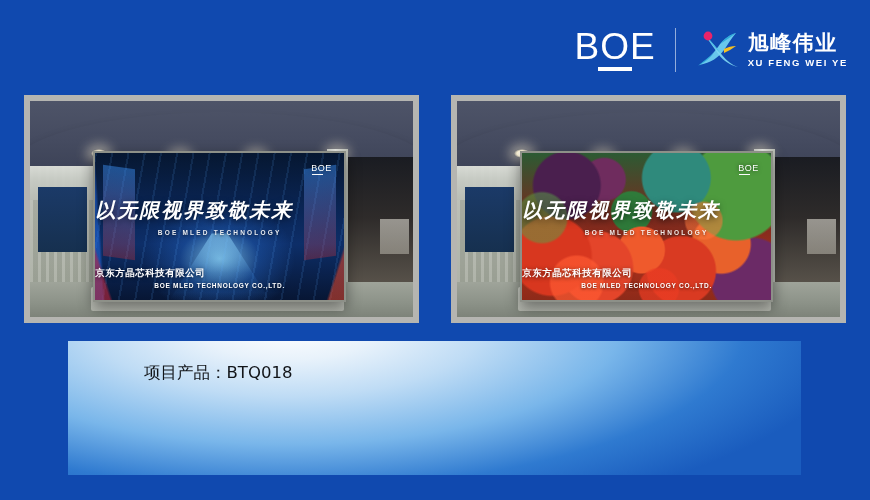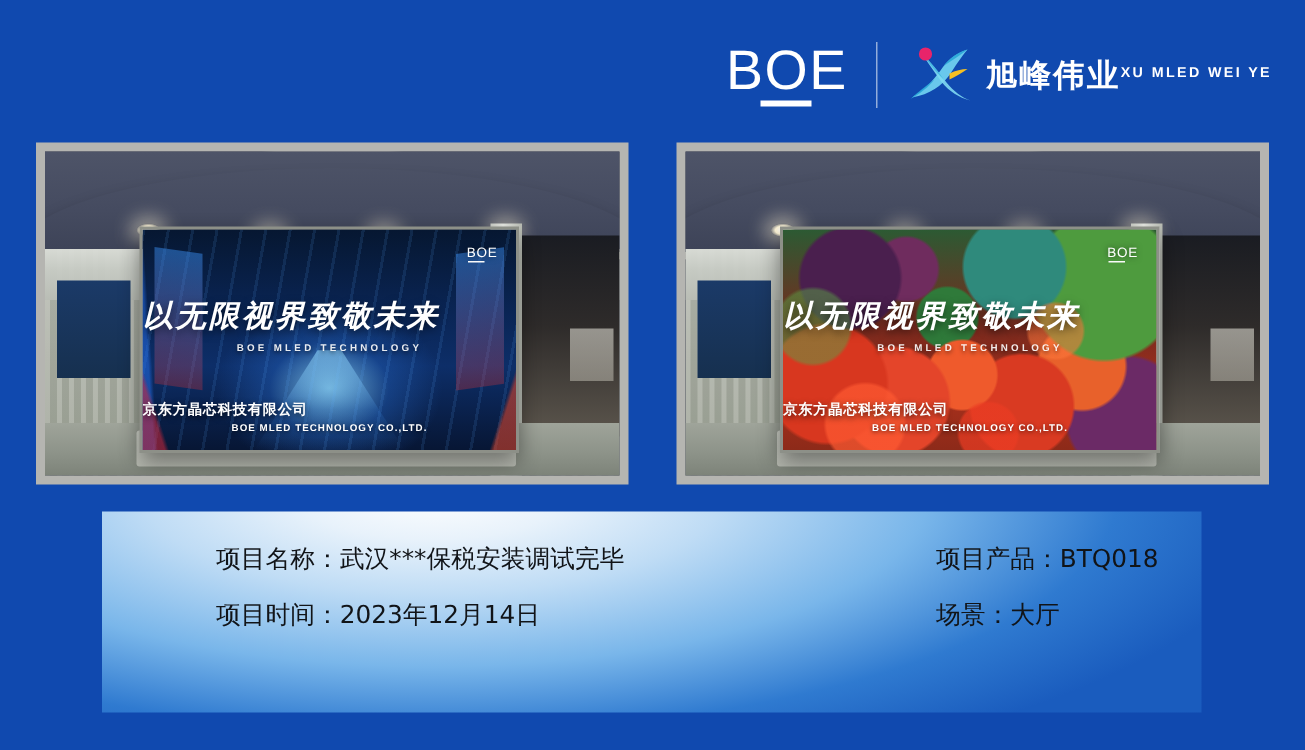--- a/index.html
+++ b/index.html
@@ -18,21 +18,21 @@
   .boe-word{
     font-family:"Liberation Sans","DejaVu Sans",sans-serif;
     font-size:37px;line-height:0.95;font-weight:400;letter-spacing:1px;
     color:#ffffff;
     display:block;
   }
   .boe-bar{width:34px;height:4px;background:#ffffff;margin-top:3px;margin-left:-1px;}
   .logo-divider{width:1px;height:44px;background:rgba(255,255,255,.55);margin:0 17px;}
   .xf-logo{display:flex;align-items:center;}
   .xf-mark{width:48px;height:42px;margin-right:7px;flex:0 0 48px;}
-  .xf-text{display:flex;flex-direction:row;line-height:1;}
+  .xf-text{display:flex;flex-direction:column;line-height:1;}
   .xf-cn{
     font-family:"DejaVu Sans","Liberation Sans",sans-serif;
     font-size:21px;font-weight:700;color:#ffffff;letter-spacing:1.5px;
   }
   .xf-en{
     font-family:"Liberation Sans","DejaVu Sans",sans-serif;
     font-size:9.5px;font-weight:700;color:#ffffff;letter-spacing:1.6px;margin-top:4px;
   }
 
   
@@ -225,21 +225,21 @@
         <path d="M6 36 C14 31 20 25 25 18 C29 12 34 7 43 4 C38 10 35 15 31 21 C26 28 18 34 6 36 Z" fill="#6fd0ef" opacity="0.95"></path>
         <path d="M5 37 C12 33 17 29 21 24 C16 28 10 32 5 37 Z" fill="#2aa7d8" opacity="0.9"></path>
         <path d="M43 4 C36 6 31 10 27 15 C33 11 38 8 43 4 Z" fill="#2aa7d8" opacity="0.9"></path>
         <path d="M12 6 C18 12 24 19 29 26 C34 32 39 36 45 38 C37 36 31 32 26 26 C21 19 16 12 12 6 Z" fill="#7fd8f2" opacity="0.9"></path>
         <path d="M13 7 C19 13 24 19 28 25 C22 19 17 13 13 7 Z" fill="#3fb6e2" opacity="0.85"></path>
         <path d="M31 20 C35 18 39 17 43 17 C39 20 35 22 31 24 Z" fill="#f6c021"></path>
         <circle cx="15" cy="7" r="4.4" fill="#e8246a"></circle>
       </svg>
       <div class="xf-text">
         <span class="xf-cn">旭峰伟业</span>
-        <span class="xf-en">XU MLED WEI YE</span>
+        <span class="xf-en">XU FENG WEI YE</span>
       </div>
     </div>
   </div>
 
   <div class="photo-row">
 
     <div class="photo">
       <div class="photo-inner">
         <div class="ceiling"></div>
         <div class="ceiling-rim"></div>
@@ -296,26 +296,21 @@
           <div class="led-company">京东方晶芯科技有限公司</div>
           <div class="led-company-en">BOE MLED TECHNOLOGY CO.,LTD.</div>
         </div>
       </div>
     </div>
   </div>
 
   <div class="info-panel">
     <div class="info-grid">
 
-      <div class="info-col">
-        <div class="info-line">项目名称：武汉***保税安装调试完毕</div>
-        <div class="info-line">项目时间：2023年12月14日</div>
-      </div>
 
       <div class="info-col">
         <div class="info-line">项目产品：BTQ018</div>
-        <div class="info-line">场景：大厅</div>
       </div>
 
     </div>
   </div>
 
 </div>
 
 </body></html>

